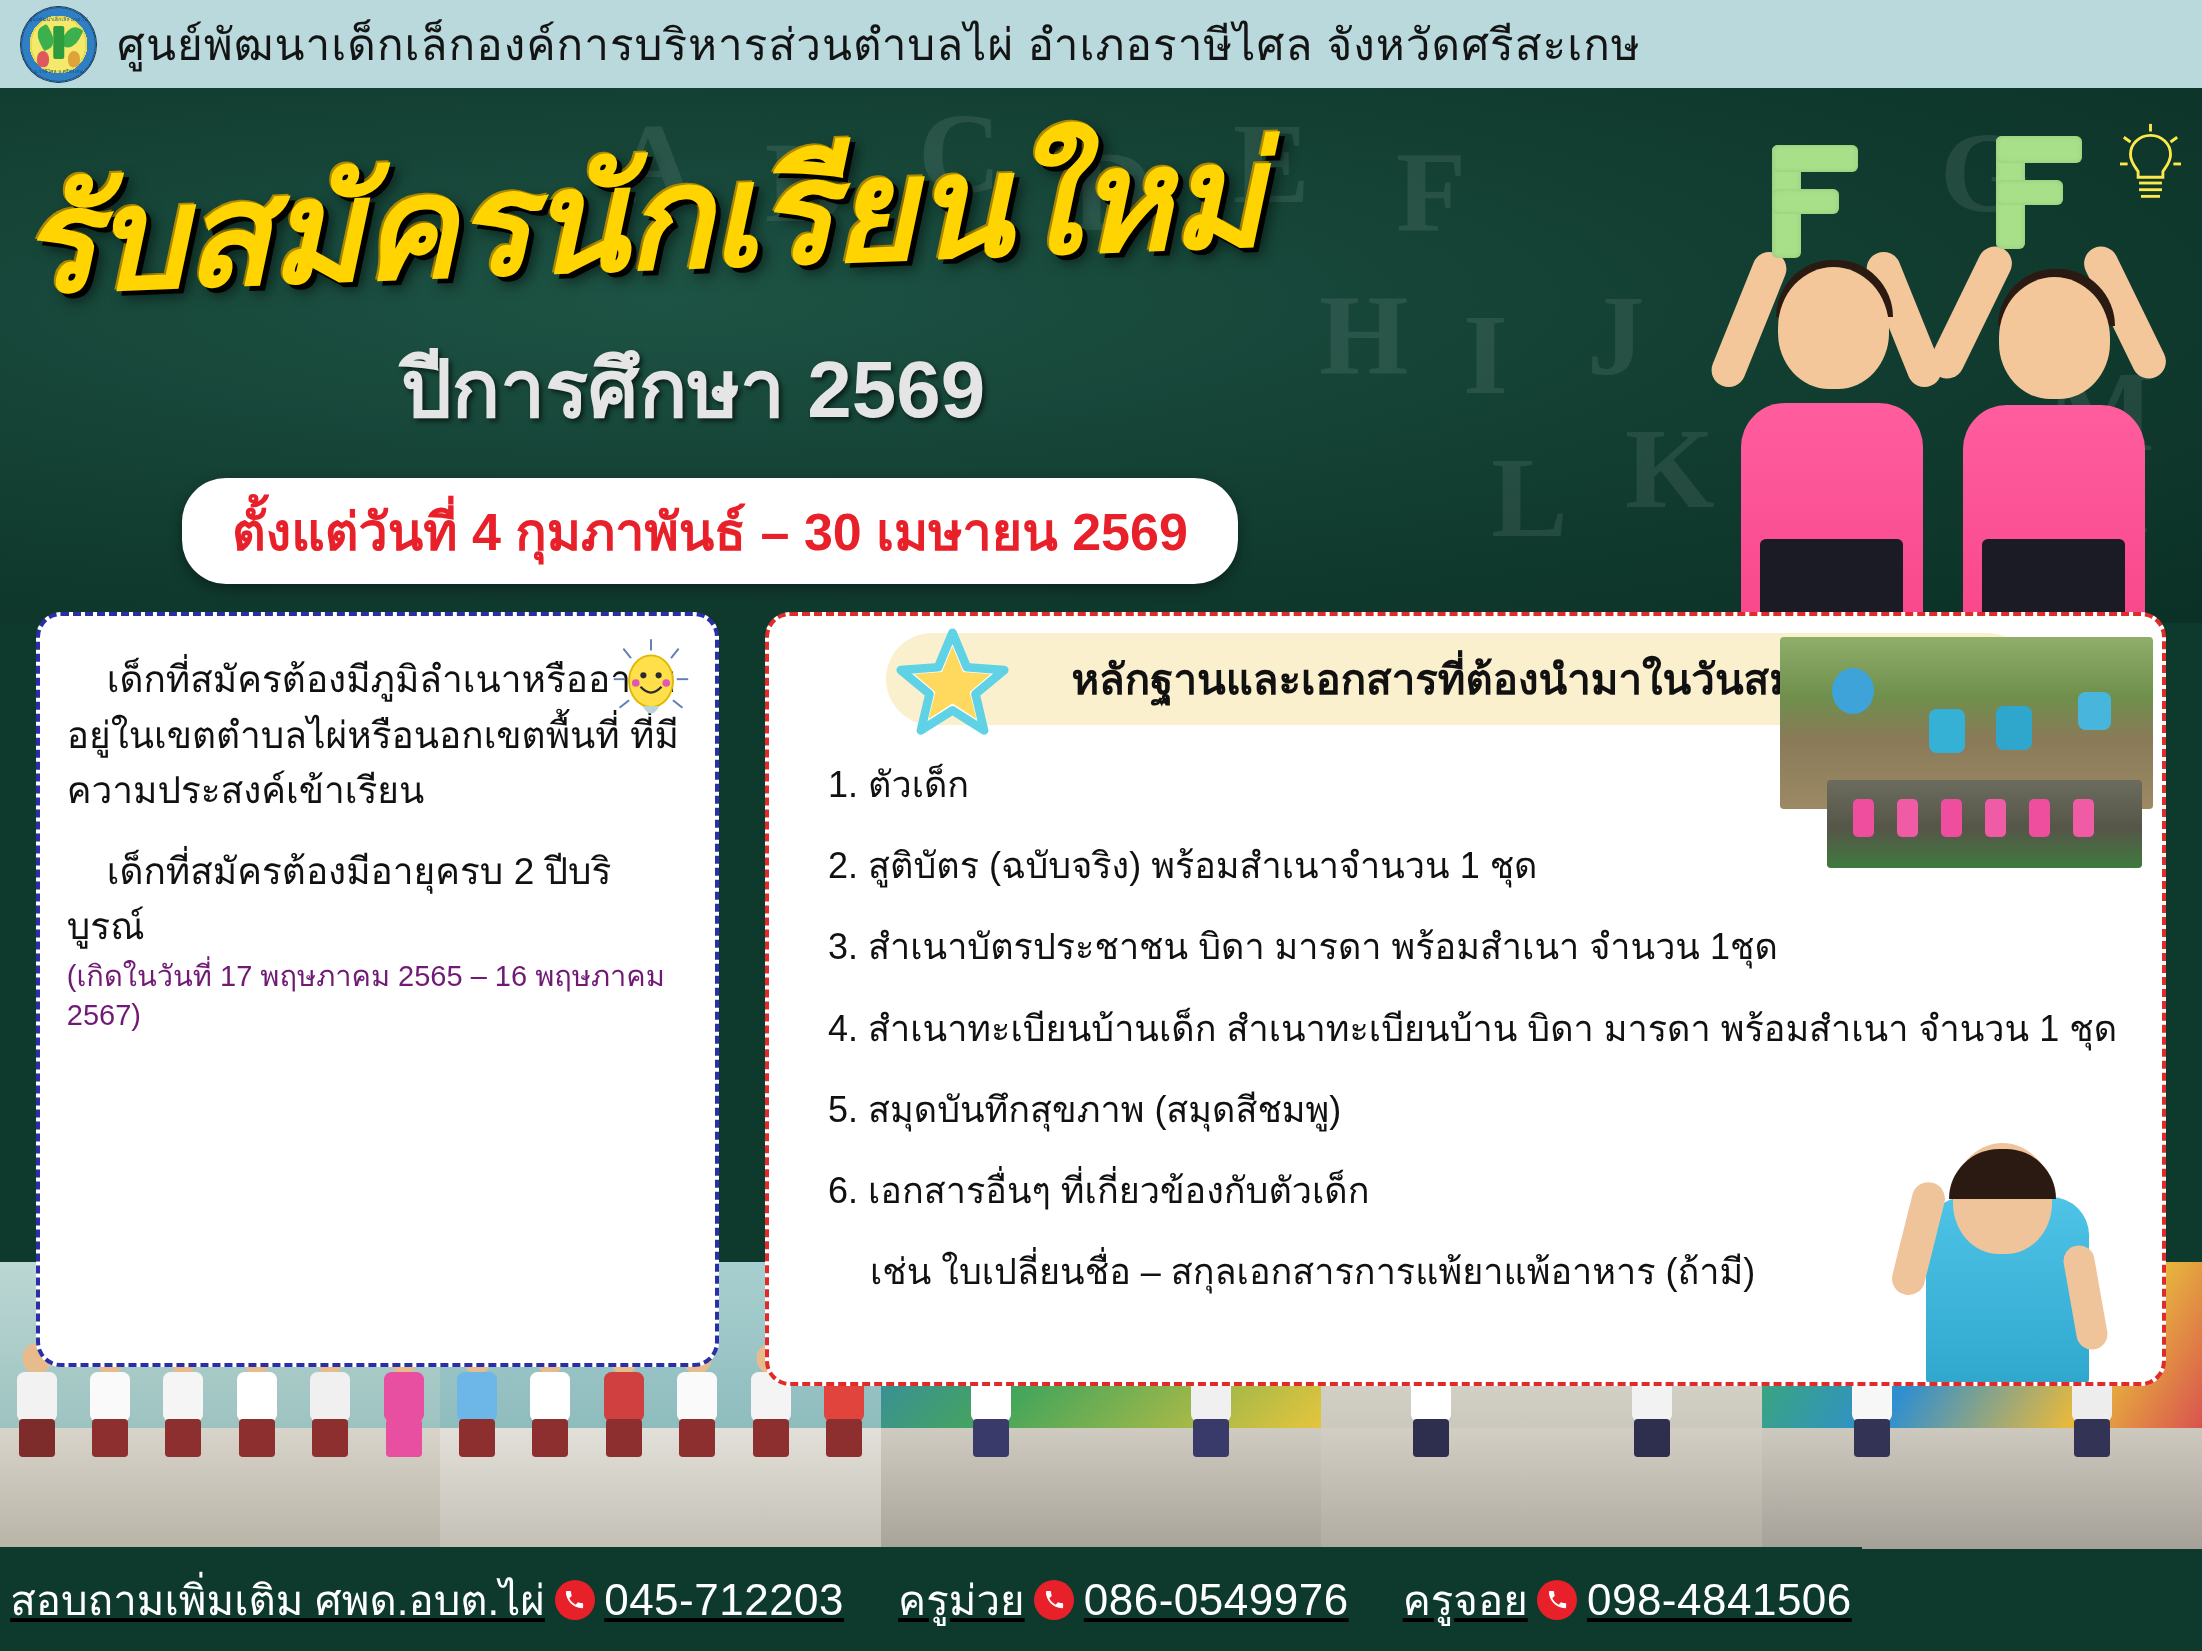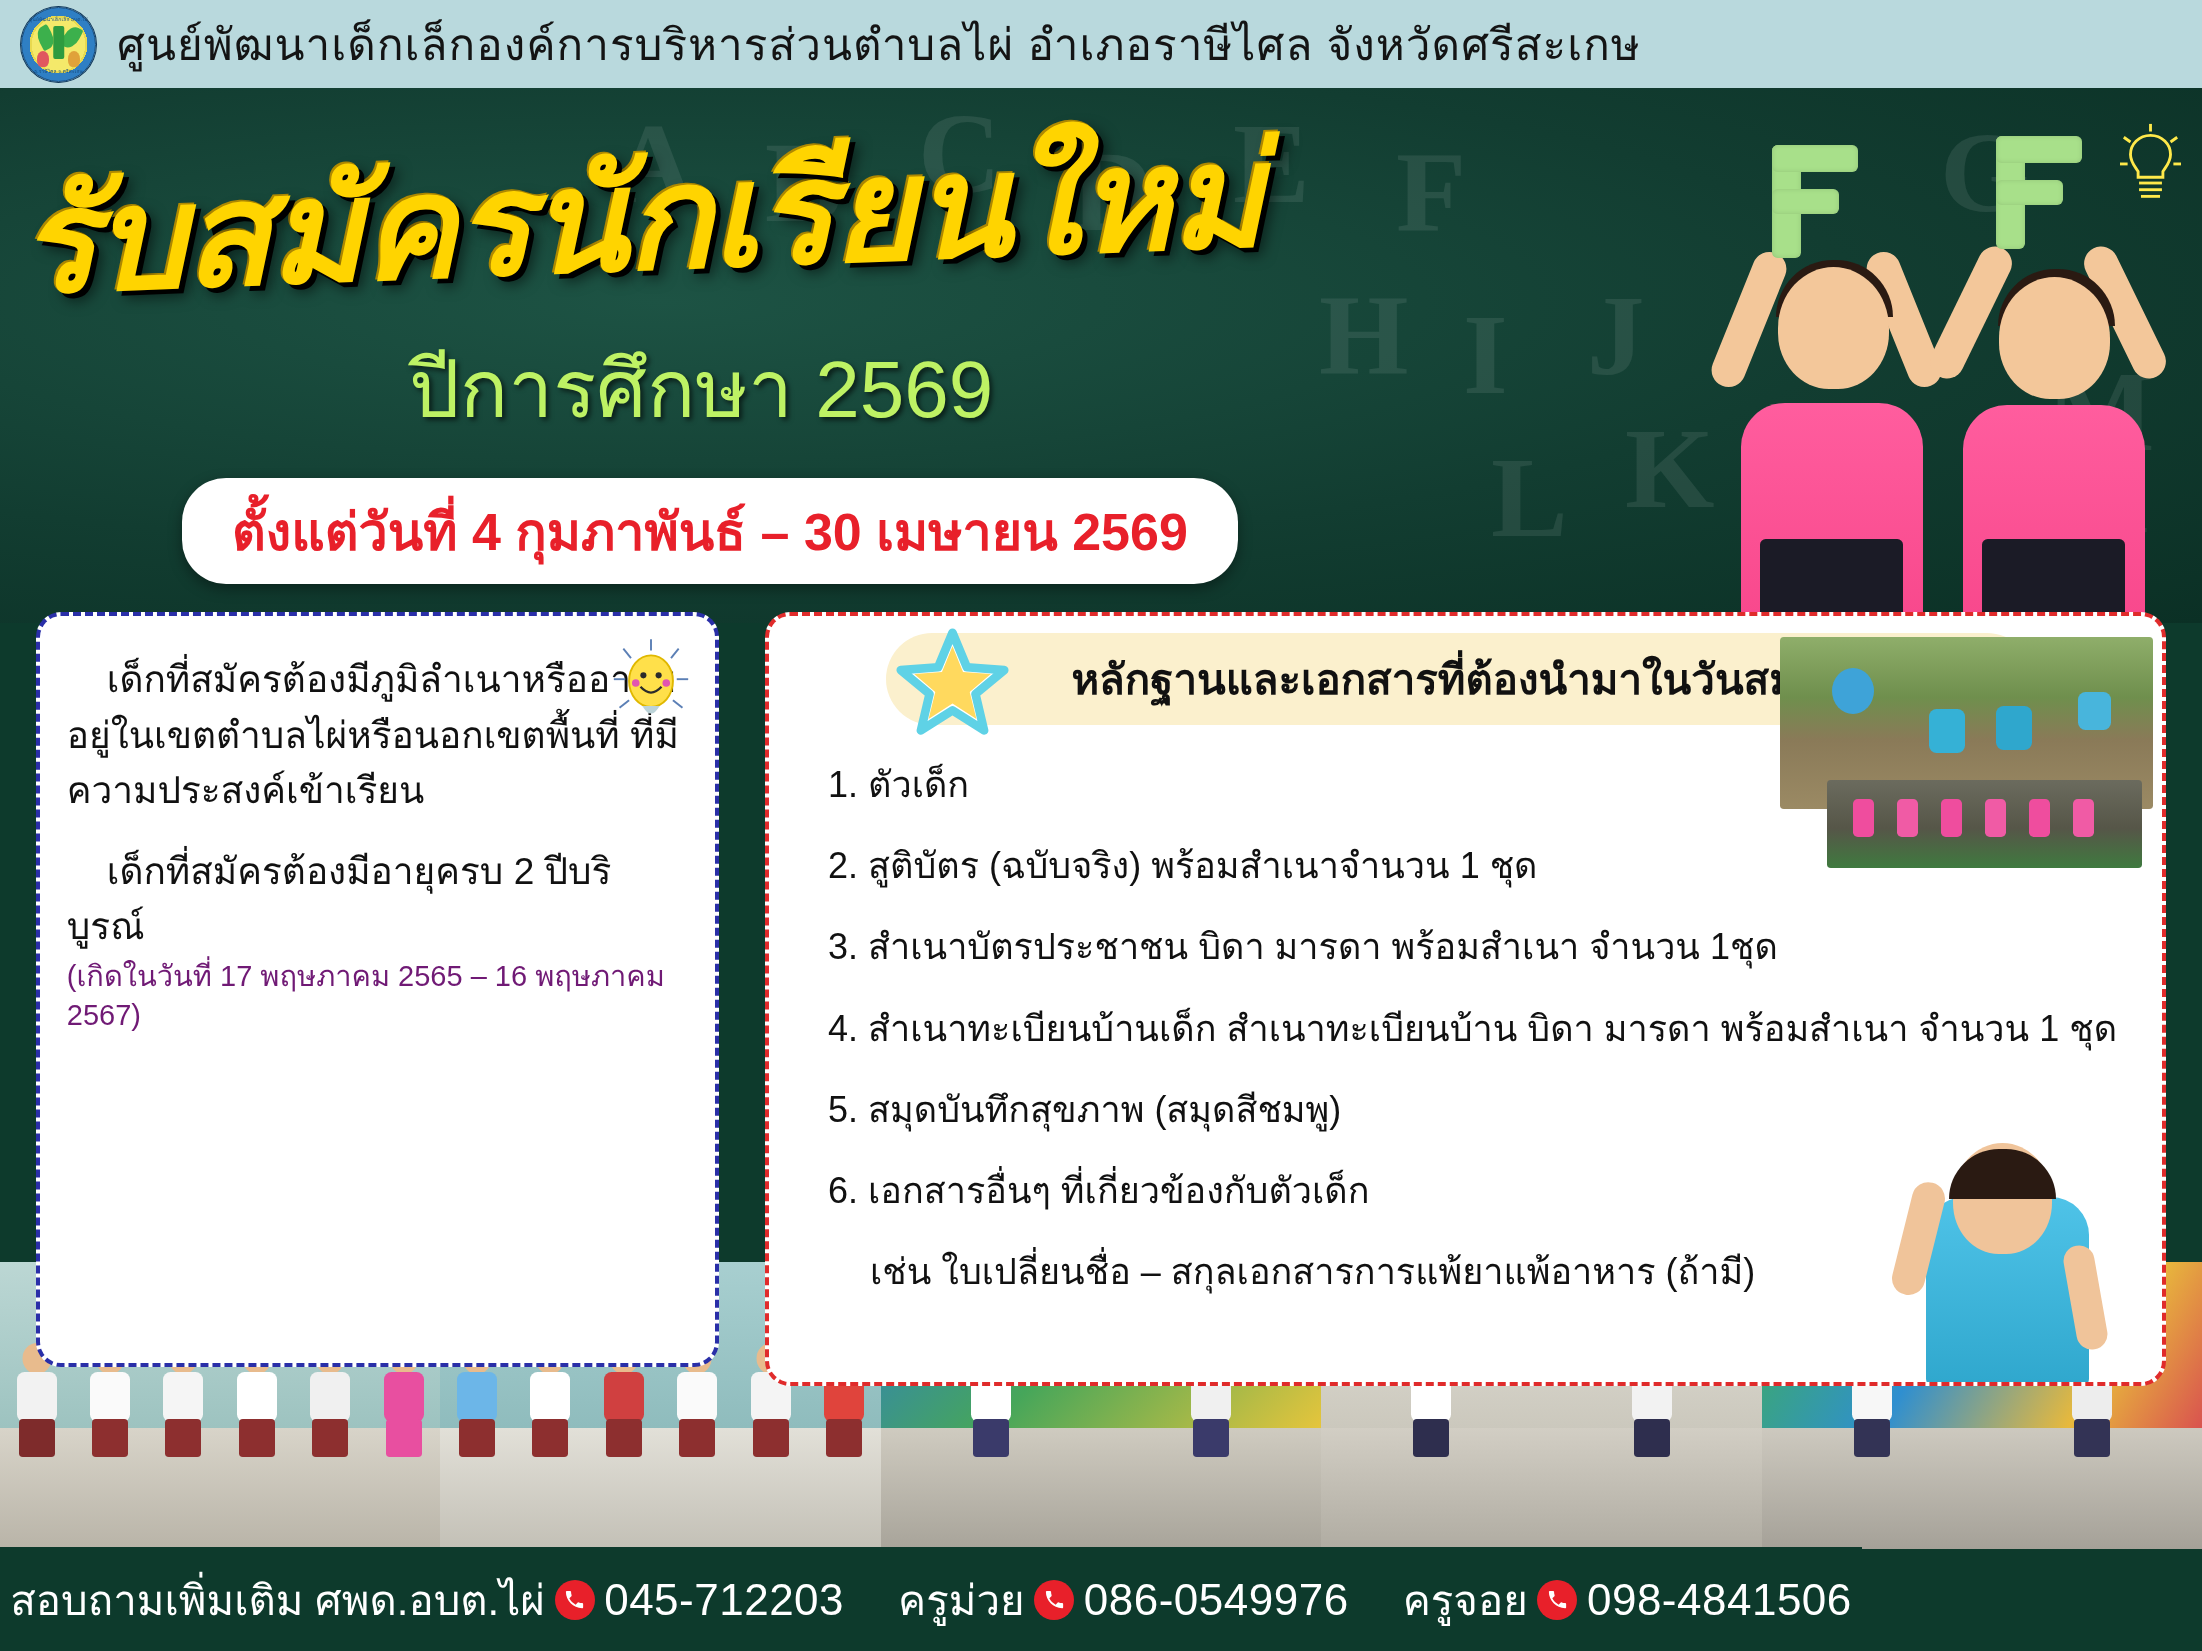--- a/index.html
+++ b/index.html
@@ -115,24 +115,23 @@
     letter-spacing:-1.9px;
     transform:rotate(-2.2deg);
     text-shadow:
       4.8px 4.8px 0 #000, 7.6px 7.6px 13.4px rgba(0,0,0,.55),
       -1.9px -1.9px 0 #b38c00;
     white-space:nowrap;
     line-height:1;
   }
   .title-sub{
     position:absolute; left:401px; top:325px; z-index:12;
-    font-size:80px; font-weight:normal; color:#bef264;
+    font-size:80px; font-weight:bold; color:#e5e5e5;
     text-shadow:2.9px 2.9px 5.7px rgba(0,0,0,.6);
     white-space:nowrap;
-    margin-left:8px;
   }
   .date-pill{
     position:absolute; left:182px; top:478px; z-index:14;
     background:#ffffff; border-radius:44px;
     padding:11.5px 50px;
     box-shadow:0 4.8px 13.4px rgba(0,0,0,.38);
   }
   .date-pill span{
     font-size:52px; font-weight:bold; color:#e8202a; white-space:nowrap;
   }
@@ -210,21 +209,21 @@
   }
   .cph{ position:absolute; border-radius:3.8px; overflow:hidden; }
   .cph1{ left:9.6px; top:0; width:373px; height:172px; }
   .cph2{ left:57px; top:143px; width:315px; height:88px; }
   .girl-photo{ position:absolute; right:25px; bottom:-5.7px; width:268px; height:315px; z-index:2; }
 
   
   .footer{
     position:absolute; left:0; bottom:0; width:1862px; height:105px;
     background:#0d3a2c; z-index:30;
-    display:flex; align-items:center; justify-content:center; gap:54px;
+    display:flex; align-items:center; justify-content:center; gap:54px;text-decoration:underline;
   }
   .fitem{ display:flex; align-items:center; gap:9.6px; }
   .ftext{ font-size:42px; color:#ffffff; white-space:nowrap; }
   .fnum{ font-size:44px; color:#ffffff; white-space:nowrap; letter-spacing:0.5px; }
   .phone-ico{
     width:40px;height:40px;border-radius:50%;background:#e8202a;
     display:flex;align-items:center;justify-content:center;flex:none;
   }
   .phone-ico svg{ width:23px;height:23px;fill:#fff; }
 </style>

